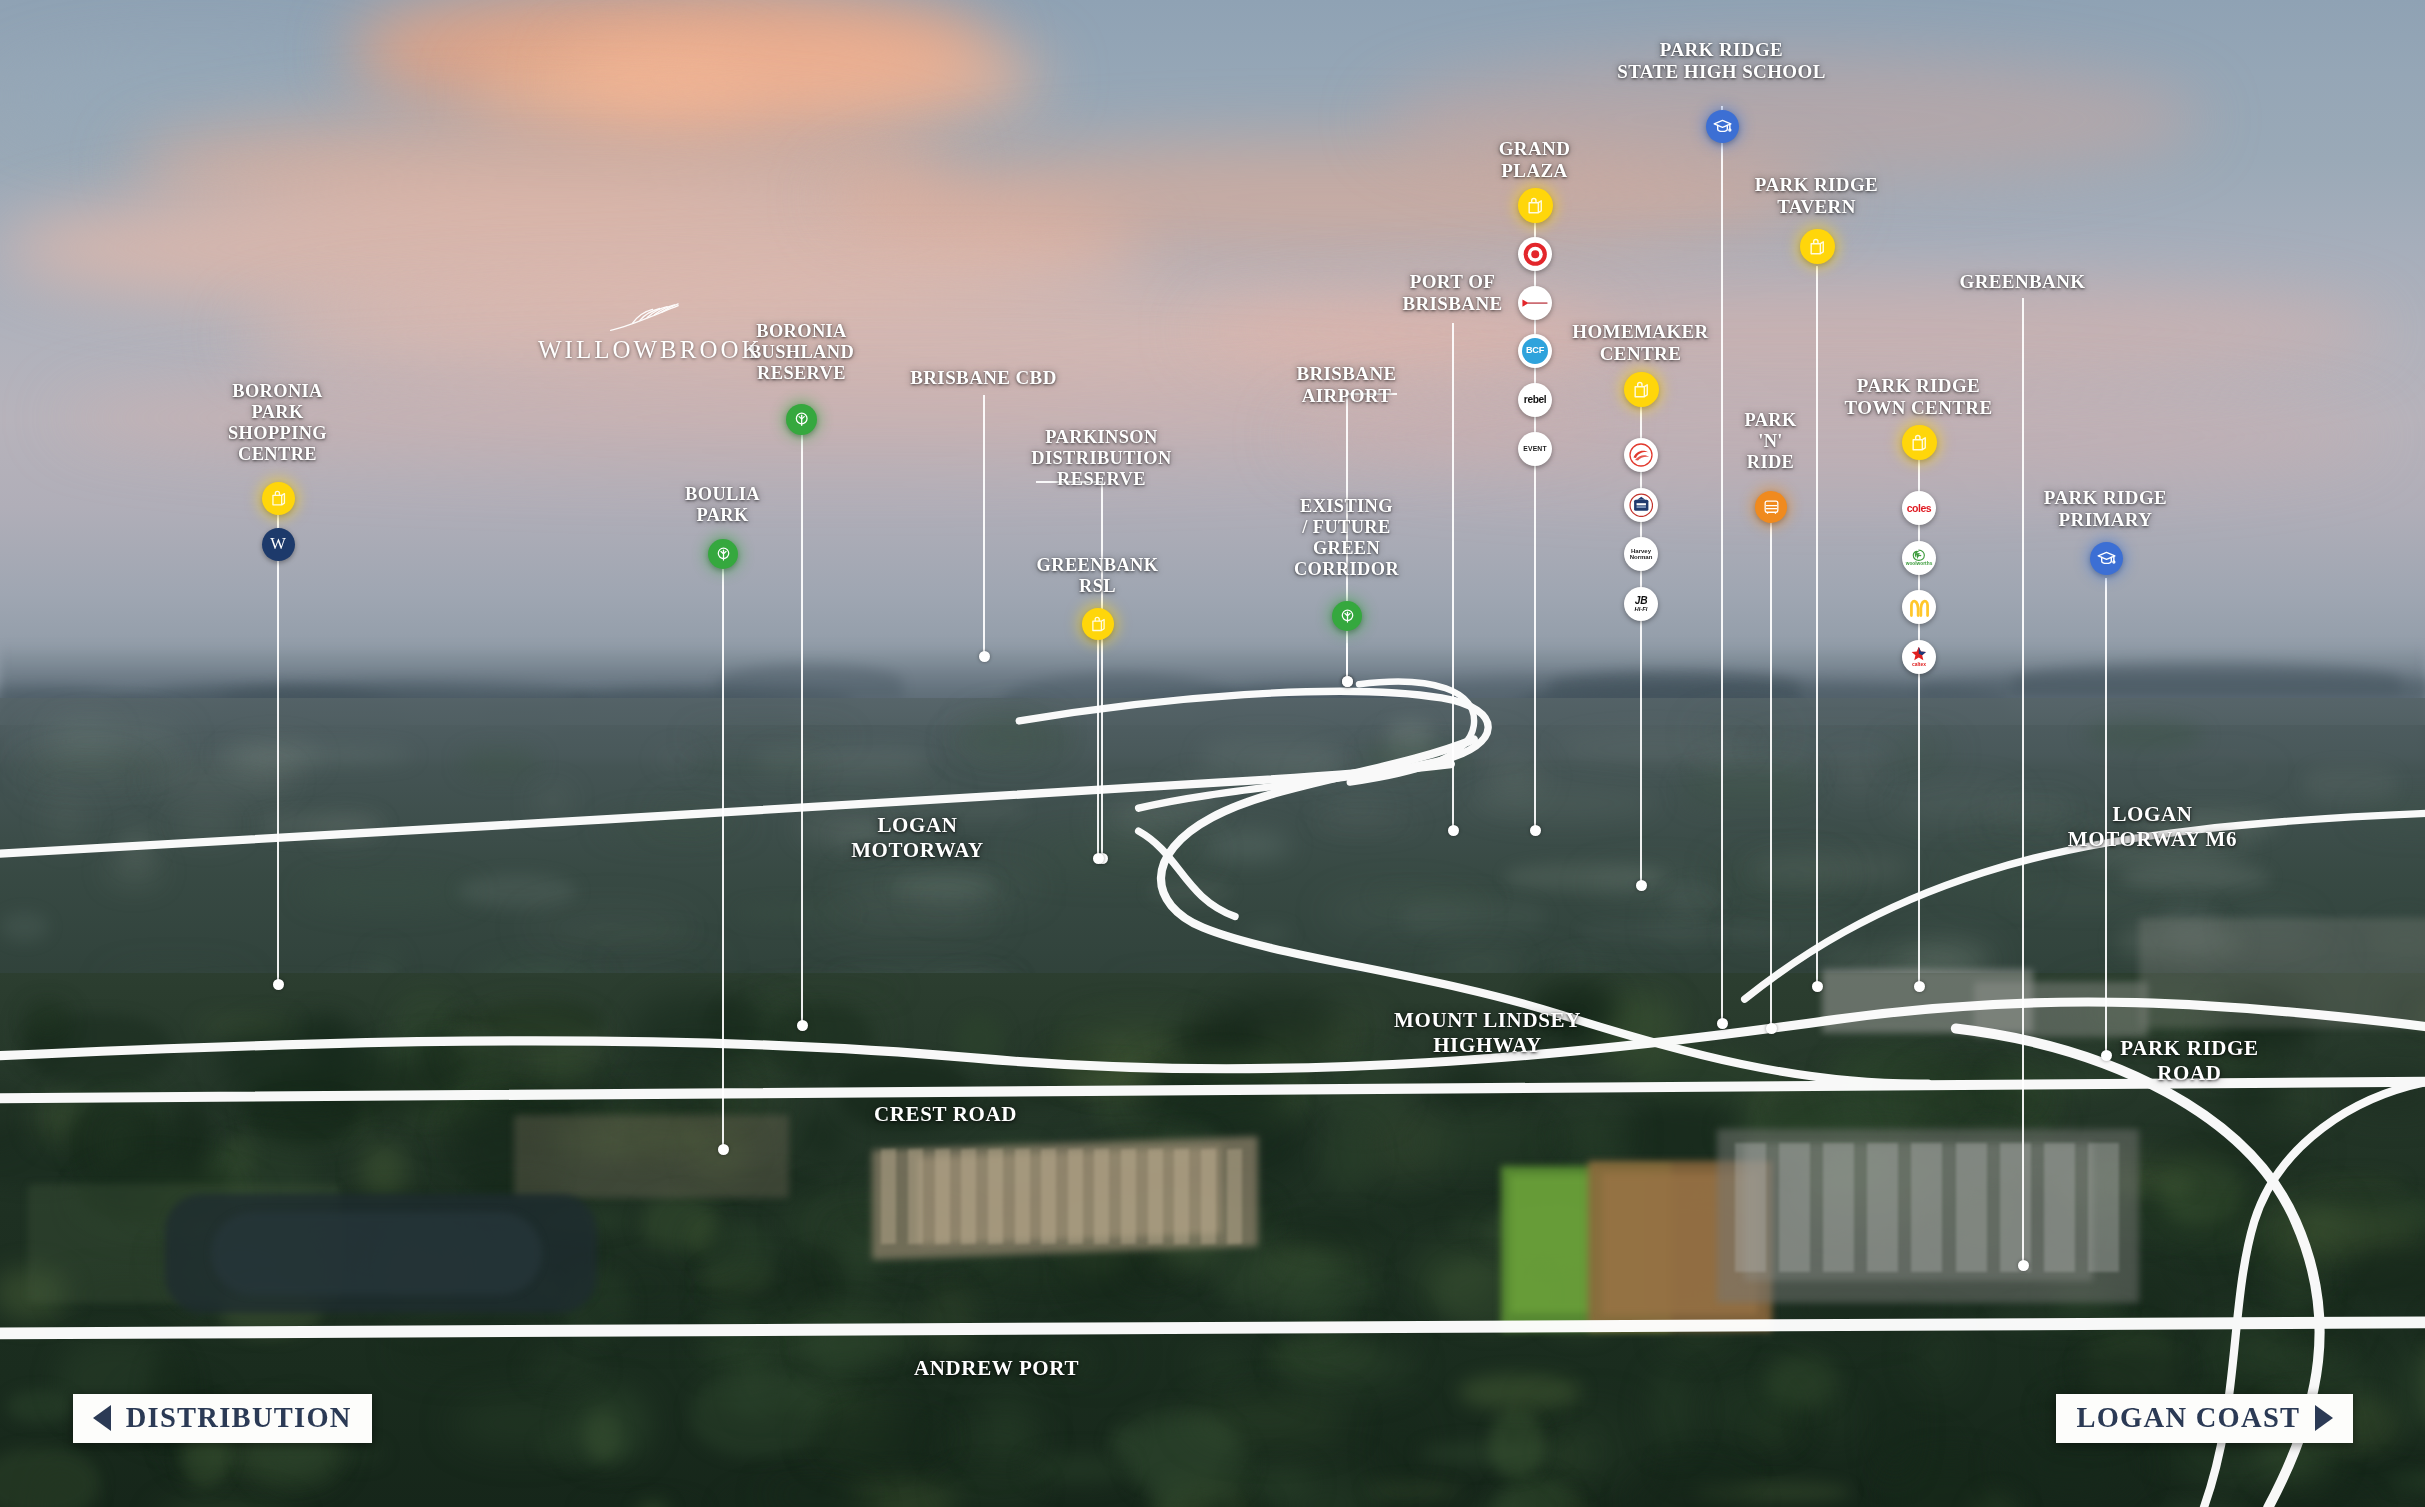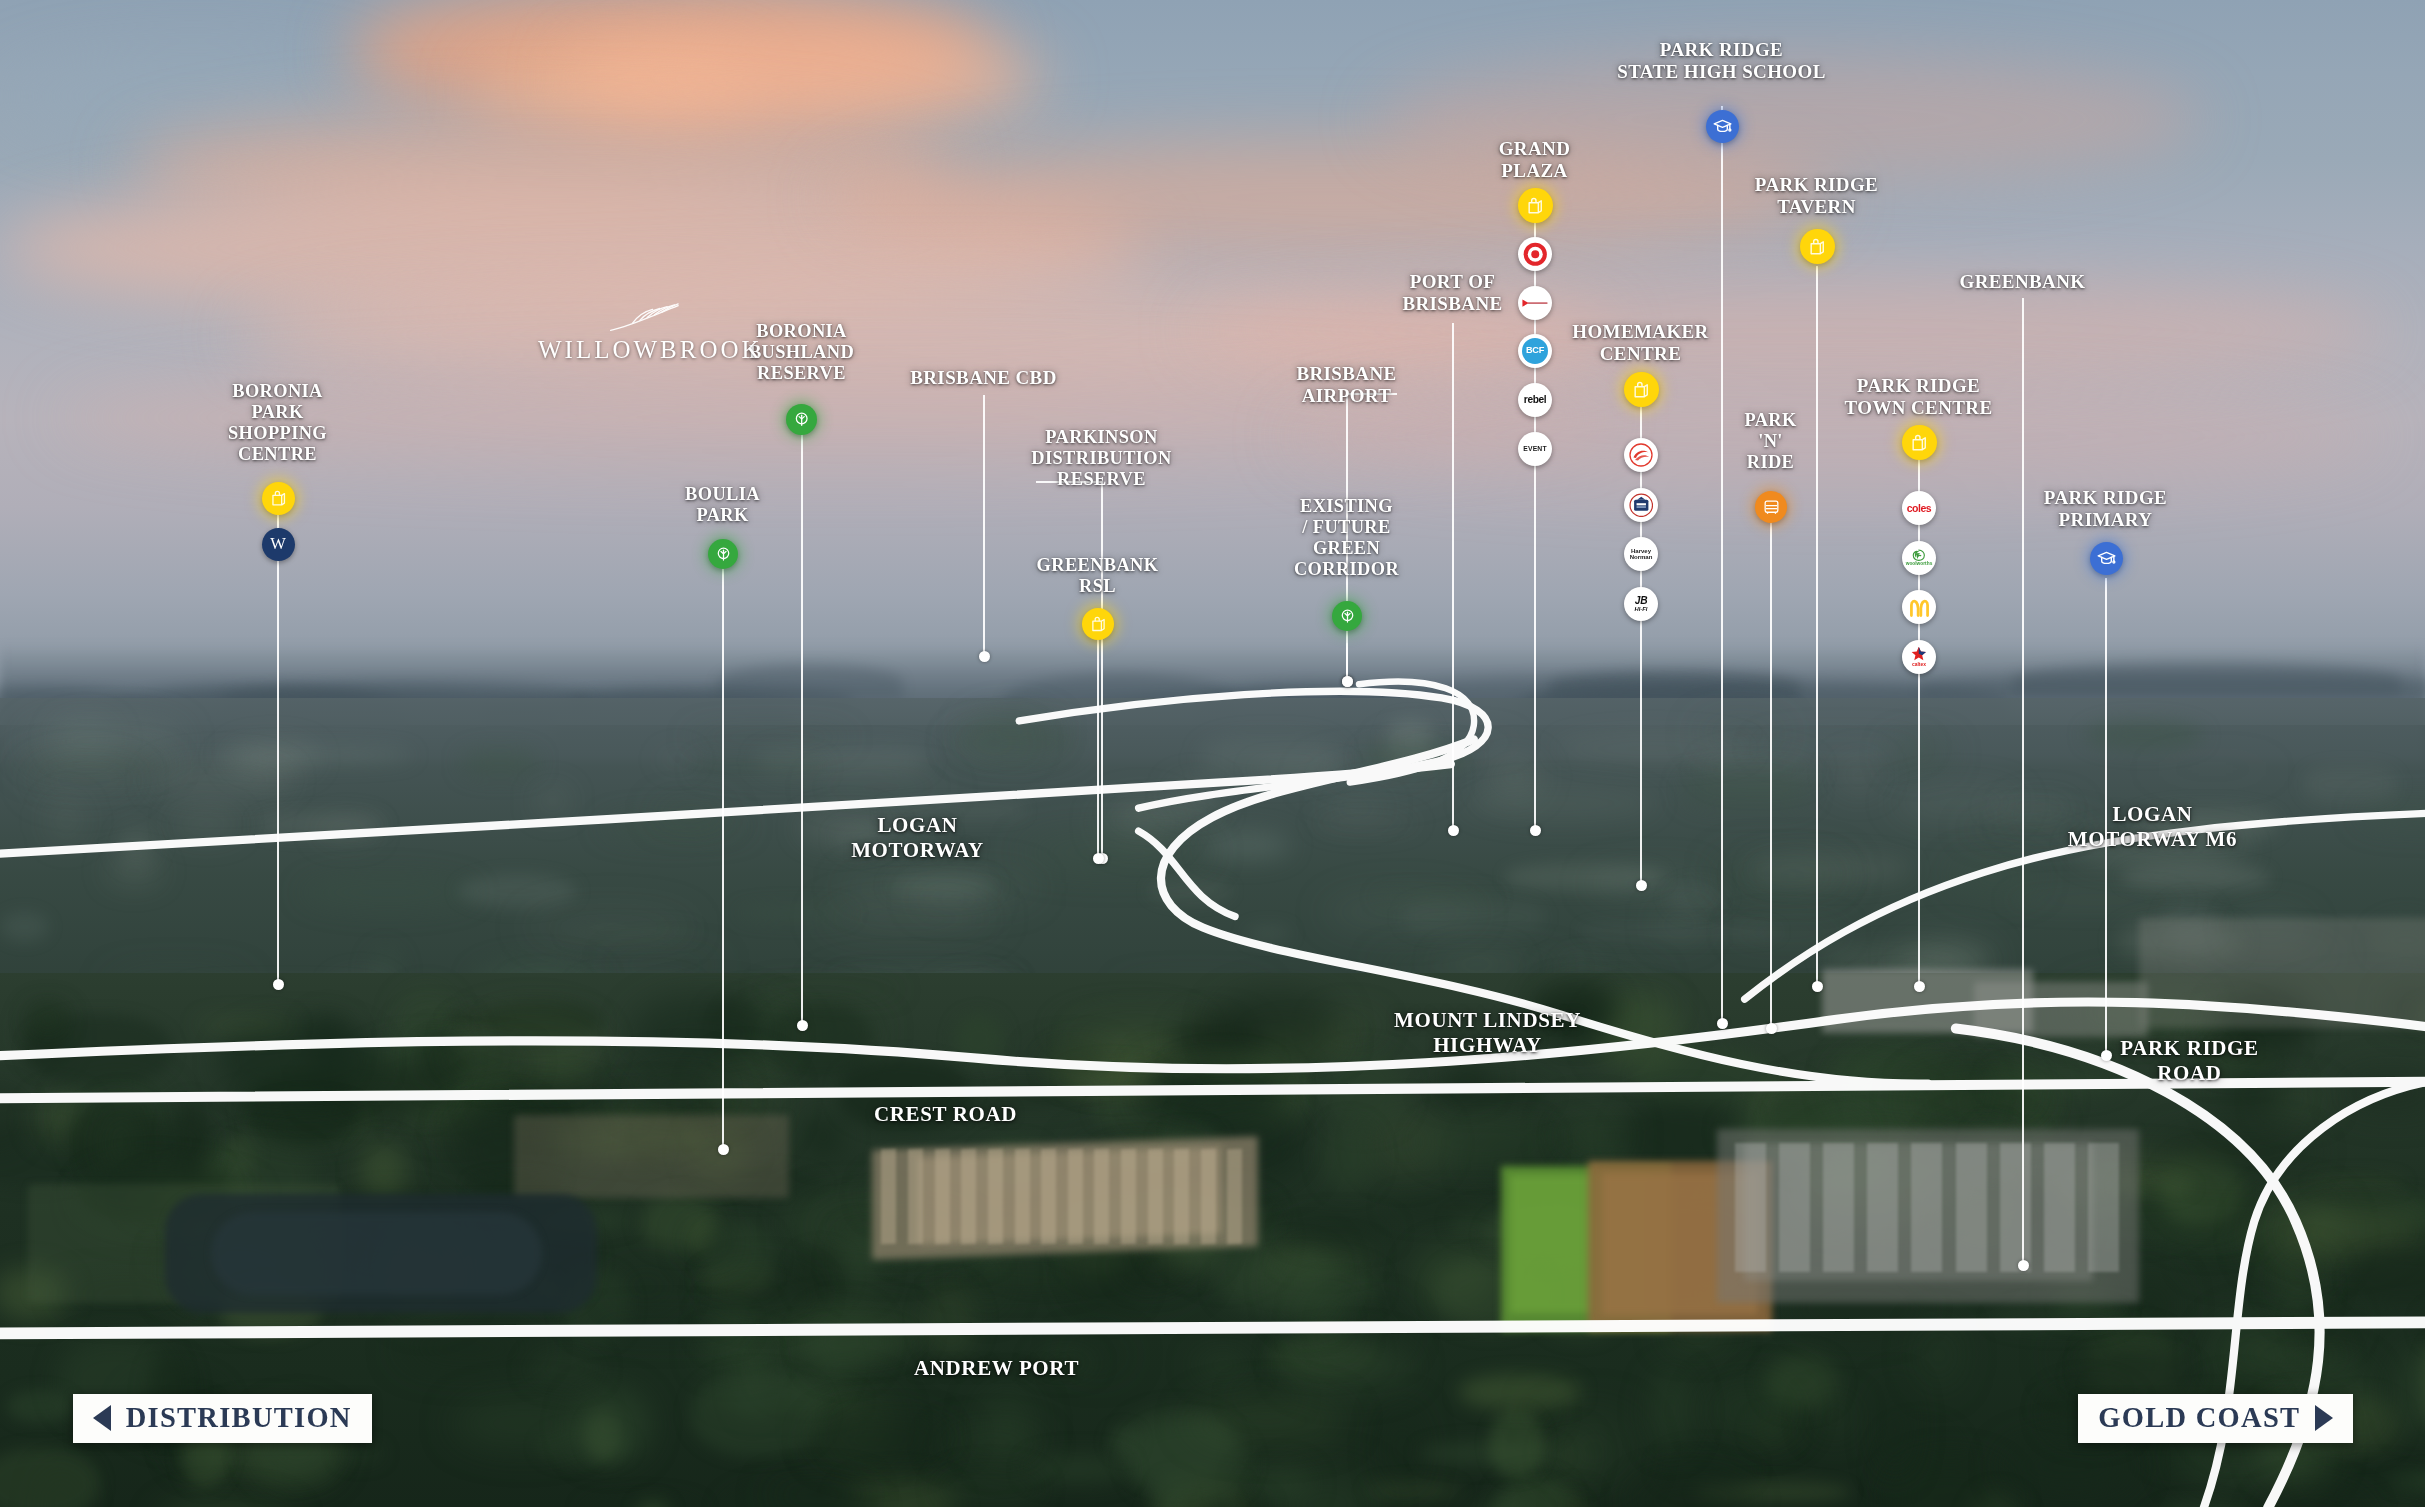--- a/index.html
+++ b/index.html
@@ -1040,18 +1040,18 @@
     </svg>
     <div class="wbname">WILLOWBROOK</div>
   </div>
 
   <div class="navbtn" style="left:73px; top:1394px;">
     <div class="tri left"></div>
     <span class="t">DISTRIBUTION</span>
   </div>
 
   <div class="navbtn" style="right:73px; top:1394px;">
-    <span class="t">GOLD COAST</span>
+    <span class="t">LOGAN COAST</span>
     <div class="tri right"></div>
   </div>
 
 </div>
 
 
 </body></html>

